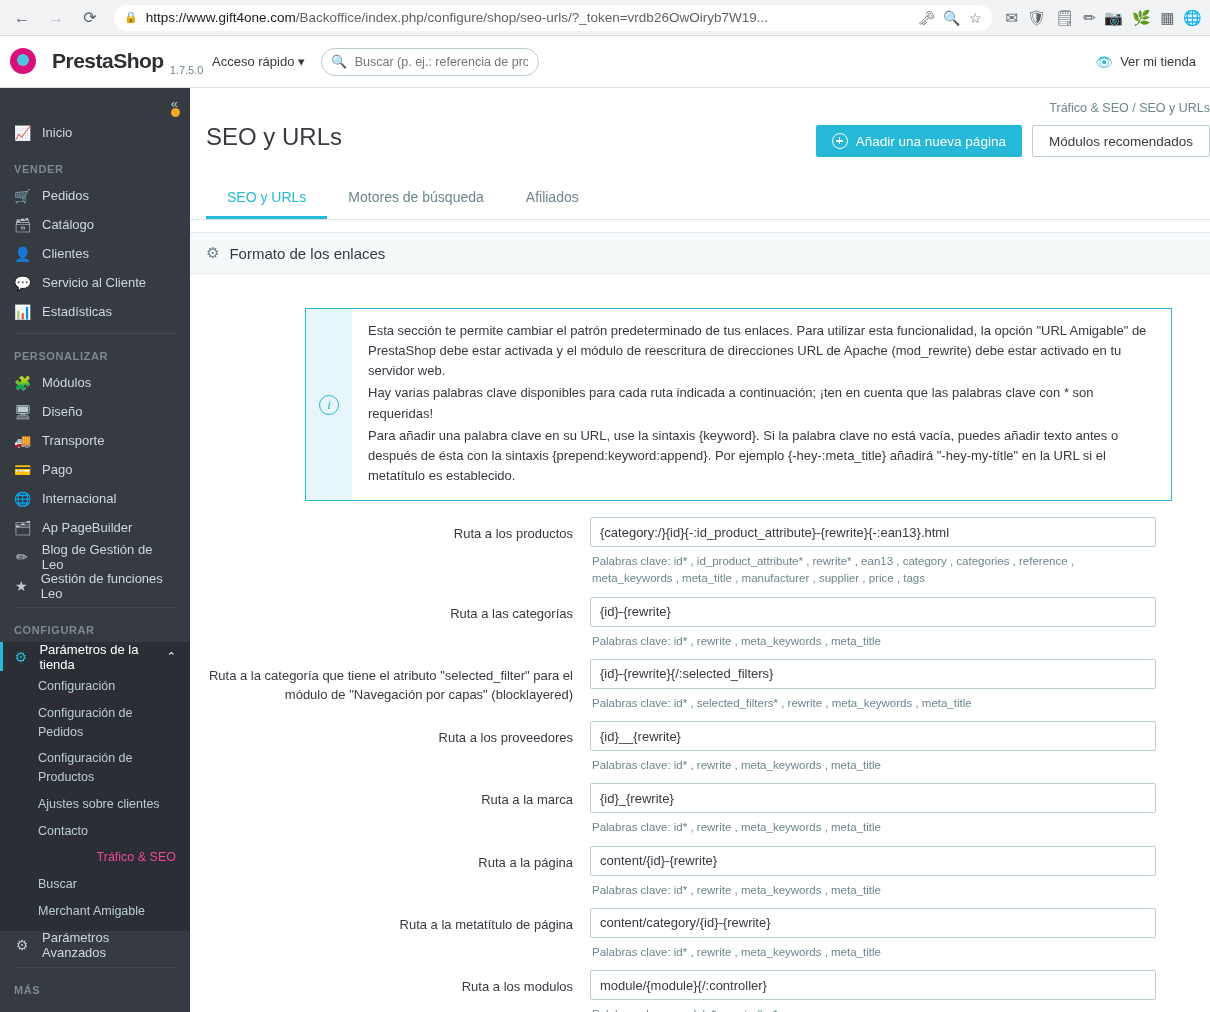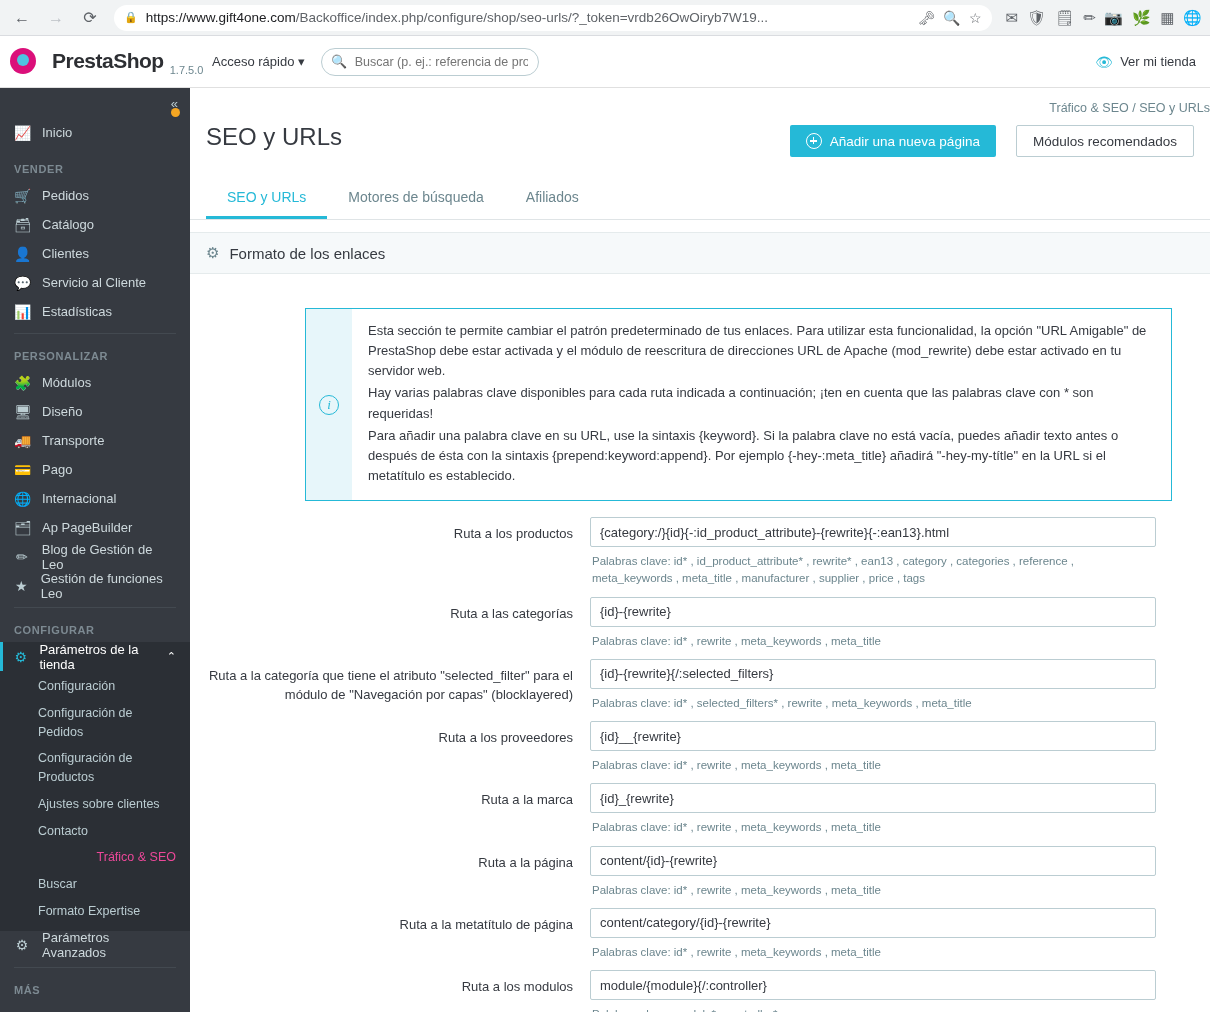--- a/index.html
+++ b/index.html
@@ -177,21 +177,21 @@
     color: #6c868e;
     text-align: right;
   }
   .page-head {
     display: flex; align-items: flex-start; padding: 2px 0 0 16px;
   }
   .page-title {
     font-size: 24px; color: #363a41; font-weight: normal; padding-top: 6px;
   }
   .head-actions {
-    margin-left: auto; display: flex; gap: 20px; padding-right: 16px; padding-top: 8px;
+    margin-left: auto; display: flex; gap: 10px; padding-right: 0px; padding-top: 8px;
   }
   .btn {
     font-size: 13.5px;
     padding: 0 16px;
     height: 32px;
     display: flex; align-items: center; gap: 8px;
     border-radius: 2px;
     white-space: nowrap;
   }
   .btn-primary { background: #25b9d7; color: #fff; }
@@ -420,21 +420,21 @@
       <span style="margin-left:auto;font-size:11px;">⌃</span>
     </div>
     <div class="sub-list">
       <div class="sub-item">Configuración</div>
       <div class="sub-item">Configuración de Pedidos</div>
       <div class="sub-item">Configuración de Productos</div>
       <div class="sub-item">Ajustes sobre clientes</div>
       <div class="sub-item">Contacto</div>
       <div class="sub-item current">Tráfico &amp; SEO</div>
       <div class="sub-item">Buscar</div>
-      <div class="sub-item">Formato Expertise</div>
+      <div class="sub-item">Merchant Amigable</div>
     </div>
     <div class="nav-item">
       <span class="ic">⚙</span>
       <span>Parámetros Avanzados</span>
     </div>
     <div class="nav-sep"></div>
     <div class="nav-title">MÁS</div>
   </div>
 
   <div class="content">

